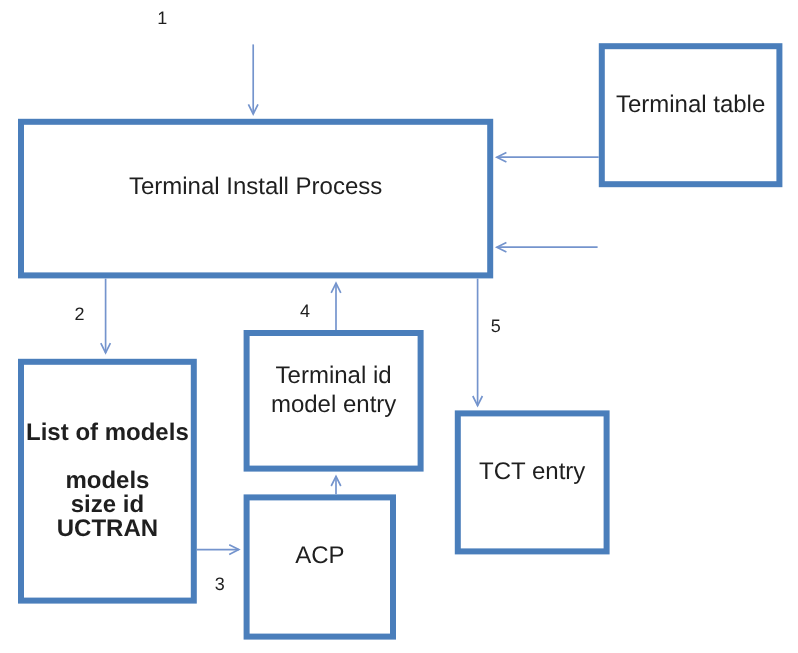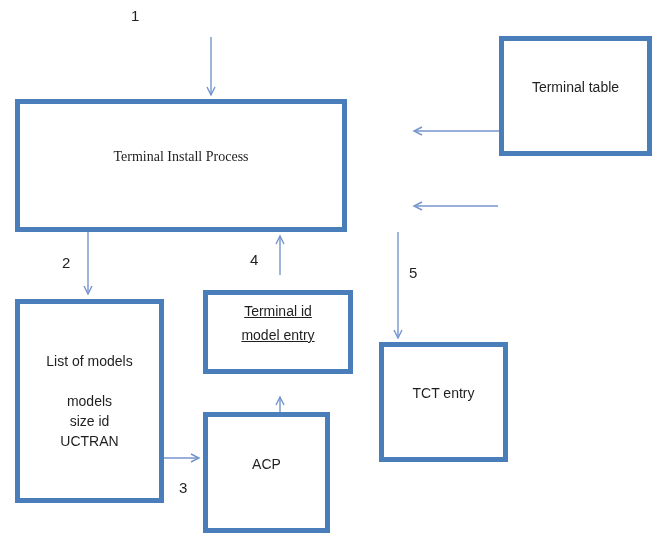--- a/index.html
+++ b/index.html
@@ -18,31 +18,31 @@
   .box {
     position: absolute;
     box-sizing: border-box;
     background: #ffffff;
     border: 5px solid #4a7ebb;
     display: flex;
     flex-direction: column;
     align-items: center;
     justify-content: center;
     text-align: center;
-    font-size: 14px;
+    font-size: 20px;
     color: #1f1f1f;
   }
   .box.shift { padding-bottom: 18px; }
-  .box .line { display: block; line-height: 20px; min-height: 20px; }
+  .box .line { display: block; line-height: 20px; min-height: 20px; font-weight: bold; }
   .box .line24 { display: block; line-height: 24px; min-height: 24px; }
-  #box-terminal-install-process { left: 15px;  top: 99px;  width: 332px; height: 133px; font-family: Liberation Serif, serif; }
+  #box-terminal-install-process { left: 15px;  top: 99px;  width: 396px; height: 133px; }
   #box-terminal-table           { left: 499px; top: 36px;  width: 153px; height: 120px; }
   #box-termtype-table           { left: 498px; top: 182px; width: 153px; height: 117px; }
   #box-list-of-models           { left: 15px;  top: 299px; width: 149px; height: 204px; }
-  #box-terminal-id-model-name   { left: 203px; top: 290px; width: 150px; height: 84px; text-decoration: underline; }
+  #box-terminal-id-model-name   { left: 203px; top: 275px; width: 150px; height: 118px; }
   #box-acp                      { left: 203px; top: 412px; width: 127px; height: 121px; }
   #box-tct-entry                { left: 379px; top: 342px; width: 129px; height: 120px; }
   .step-label {
     position: absolute;
     font-size: 15px;
     color: #1f1f1f;
     line-height: 20px;
   }
   #step1 { left: 131px; top: 6px; display: flex; gap: 22px; }
   #step2 { left: 62px;  top: 253px; }

